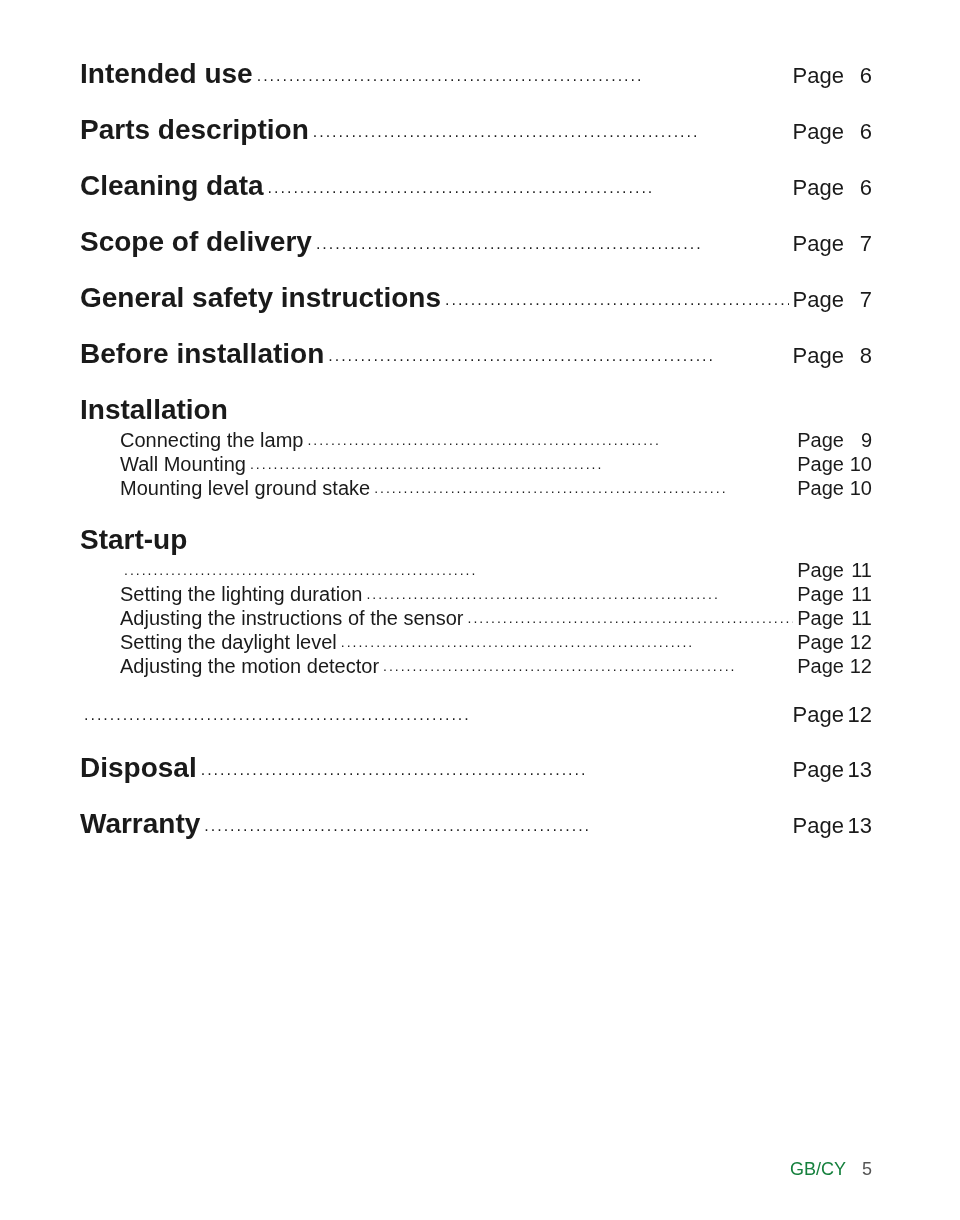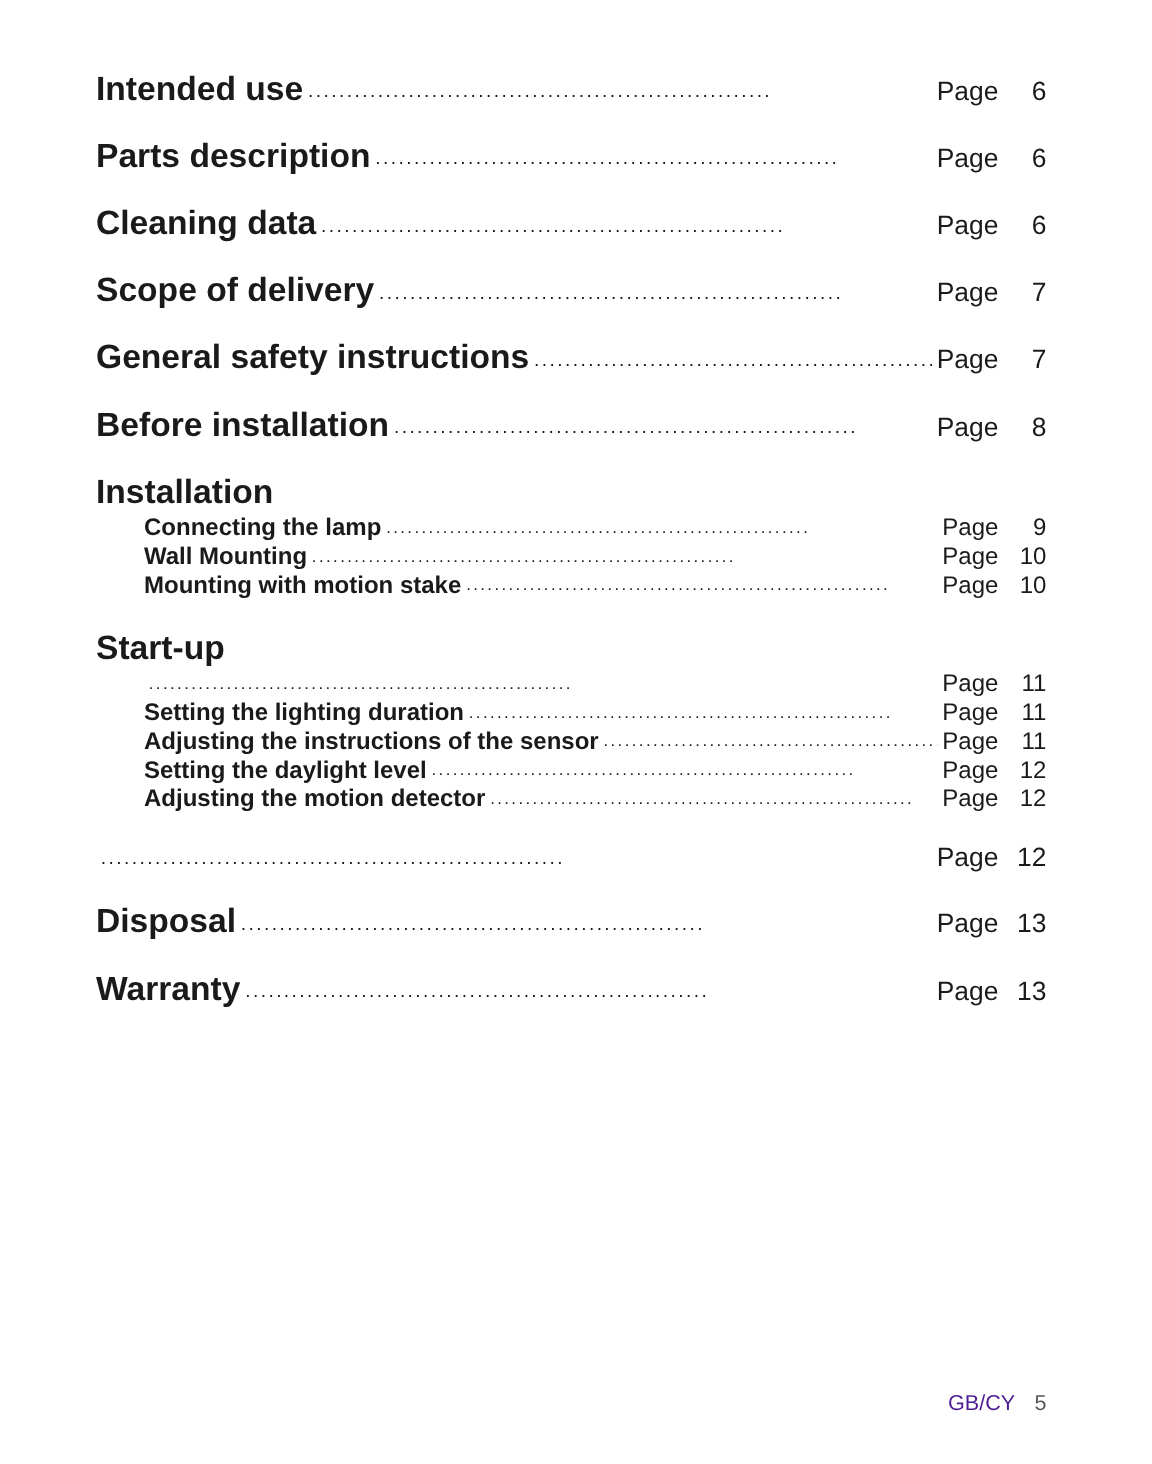--- a/index.html
+++ b/index.html
@@ -43,21 +43,20 @@
       position: relative;
       bottom: 2px;
       letter-spacing: 2px;
       color: #1a1a1a;
     }
 
     .toc-entry-page {
       white-space: nowrap;
       flex-shrink: 0;
       display: flex;
-      gap: 12px;
     }
 
     
     .entry-top {
       margin-bottom: 28px;
     }
 
     .entry-top .toc-entry-label {
       font-size: 28px;
       font-weight: 700;
@@ -84,21 +83,21 @@
     }
 
     
     .entry-sub {
       margin-bottom: 4px;
       padding-left: 40px;
     }
 
     .entry-sub .toc-entry-label {
       font-size: 20px;
-      font-weight: 700;
+      font-weight: 400;
     }
 
     .entry-sub .toc-entry-dots {
       font-size: 14px;
     }
 
     .entry-sub .toc-entry-page {
       font-size: 20px;
       font-weight: 400;
     }
@@ -160,21 +159,21 @@
       position: absolute;
       bottom: 40px;
       right: 80px;
       display: flex;
       align-items: center;
       gap: 16px;
     }
 
     .footer-region {
       font-size: 18px;
-      color: #4c1d95;
+      color: #15803d;
     }
 
     .footer-pagenum {
       font-size: 18px;
       color: #555;
     }
   </style>
 </head>
 <body>
 
@@ -251,21 +250,21 @@
     <div class="toc-entry entry-sub">
       <span class="toc-entry-label">Wall Mounting</span>
       <span class="toc-entry-dots">............................................................</span>
       <span class="toc-entry-page">
         <span class="page-word page-word-sub">Page</span>
         <span class="page-num page-num-sub">10</span>
       </span>
     </div>
 
     <div class="toc-entry entry-sub">
-      <span class="toc-entry-label">Mounting with motion stake</span>
+      <span class="toc-entry-label">Mounting level ground stake</span>
       <span class="toc-entry-dots">............................................................</span>
       <span class="toc-entry-page">
         <span class="page-word page-word-sub">Page</span>
         <span class="page-num page-num-sub">10</span>
       </span>
     </div>
   </div>
 
   <div class="section-group">
     <div class="toc-entry entry-section-header">

